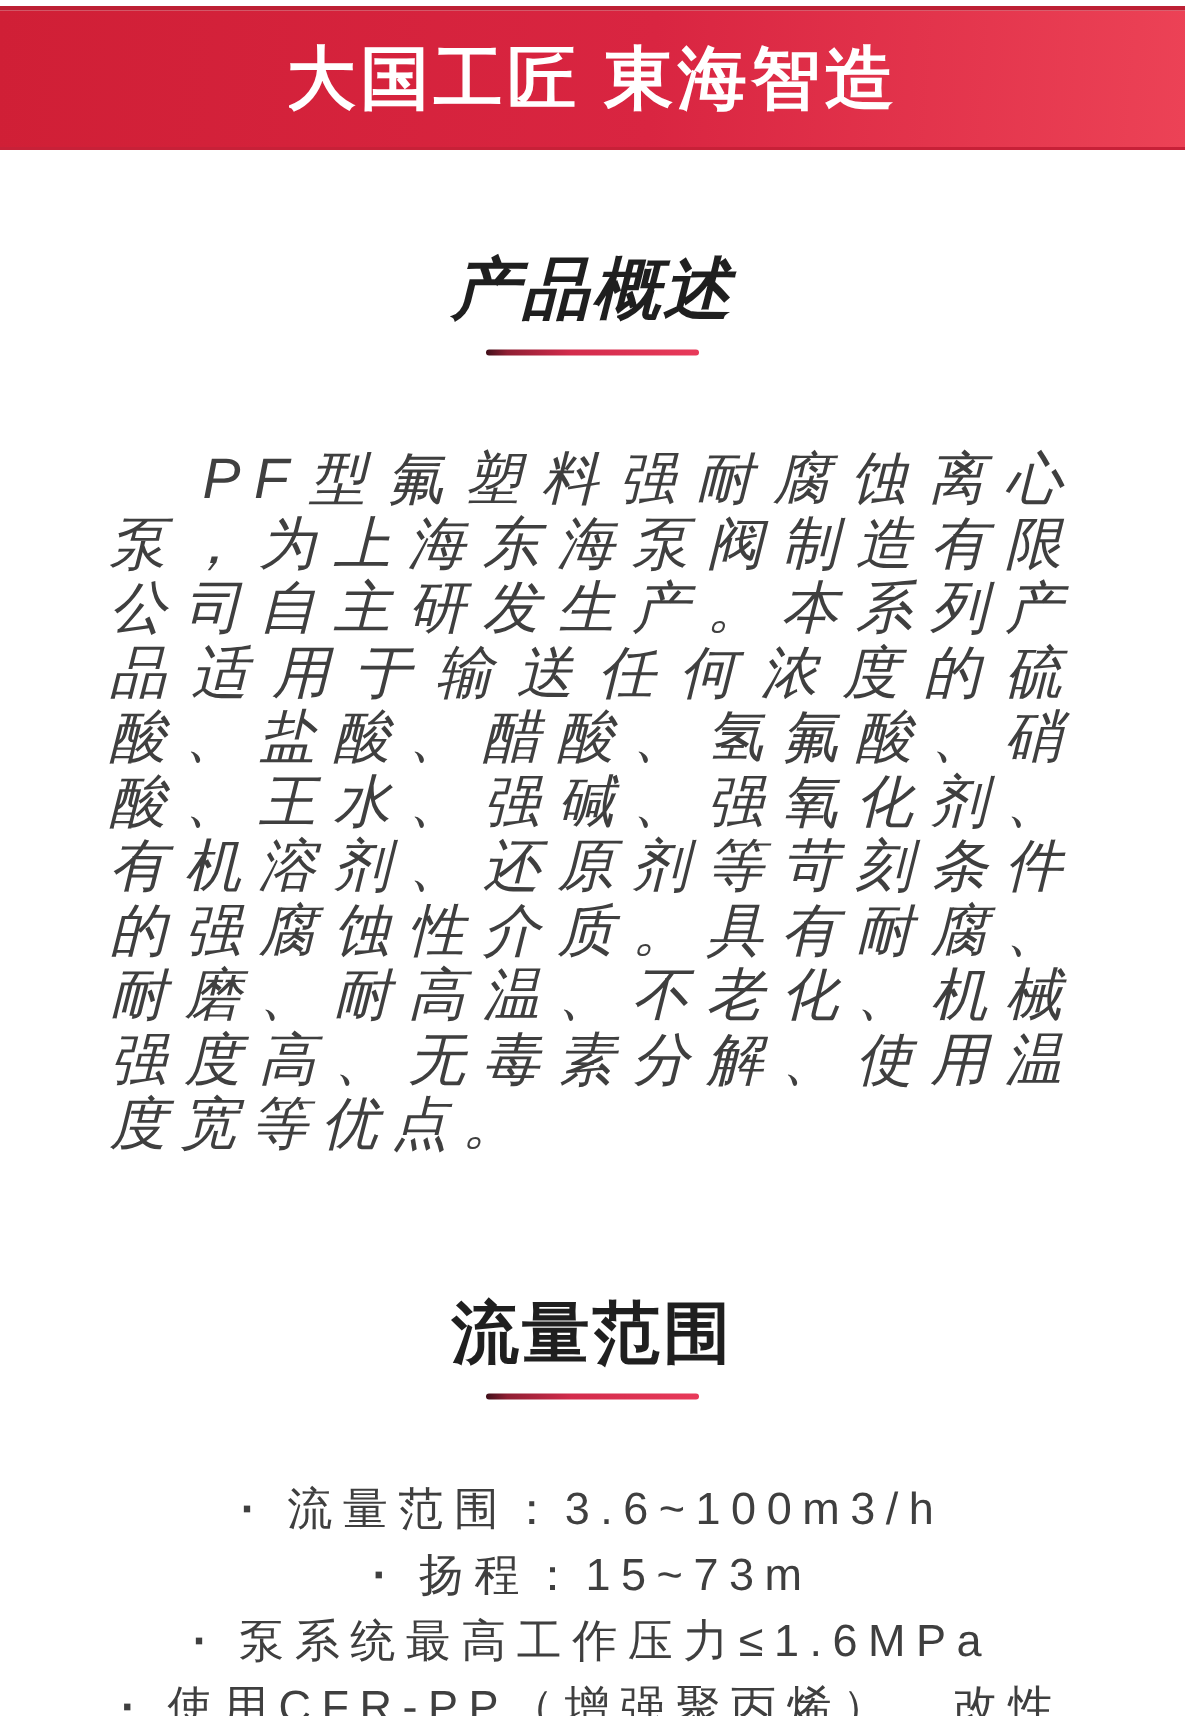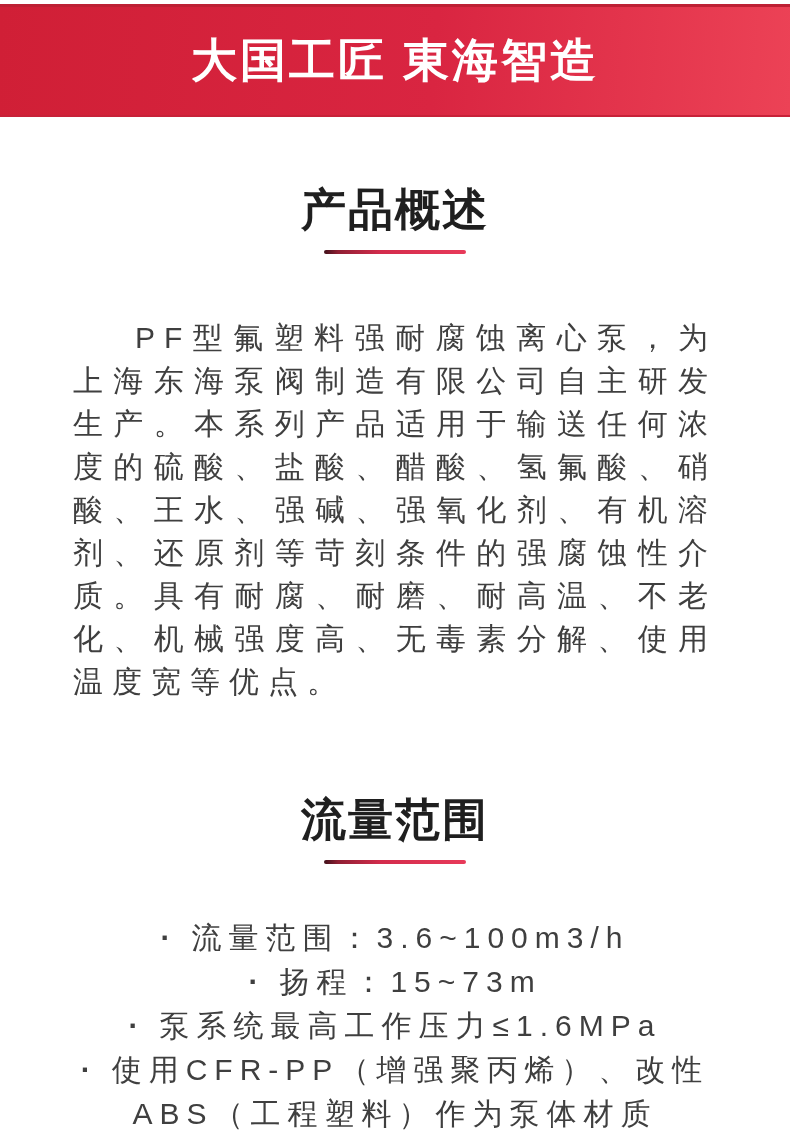--- a/index.html
+++ b/index.html
@@ -9,39 +9,39 @@
     height: 1144px;
     margin: 0 auto;
     font-family: "Liberation Sans", "DejaVu Sans", sans-serif;
     overflow: hidden;
   }
   .page { width: 790px; height: 1144px; background: #ffffff; }
 
   
   .banner {
     margin-top: 4px;
-    height: 113px;
+    height: 96px;
     width: 100%;
     background: linear-gradient(94deg, #d01f36 0%, #d92541 55%, #ec4256 100%);
     border-top: 3px solid #bd2034;
     border-bottom: 2px solid #c72138;
     display: flex;
     align-items: center;
     justify-content: center;
   }
   .banner-title {
     color: #ffffff;
     font-size: 46px;
     font-weight: 700;
     letter-spacing: 3px;
     white-space: nowrap;
   }
 
   
-  .section-overview { margin-top: 68px; }
+  .section-overview { margin-top: 68px; font-style: italic; }
   .section-conditions { margin-top: 92px; }
   .section-title {
     text-align: center;
     font-size: 45px;
     font-weight: 800;
     color: #1f1f1f;
     letter-spacing: 2px;
     line-height: 50px;
   }
   .title-underline {
@@ -49,21 +49,21 @@
     height: 4px;
     margin: 15px auto 0 auto;
     background: linear-gradient(90deg, #40101a 0%, #8f1f33 10%, #d32c4c 40%, #e83a5a 100%);
     border-radius: 2px;
   }
 
   
   .overview-paragraph {
     width: 644px;
     margin: 62px auto 0 auto;
-    font-size: 30px;
+    font-size: 38px;
     line-height: 43px;
     color: #3f3f3f;
     letter-spacing: 9px;
     text-align: justify;
     text-indent: 62px;
   }
 
   
   .conditions-list {
     width: 652px;

